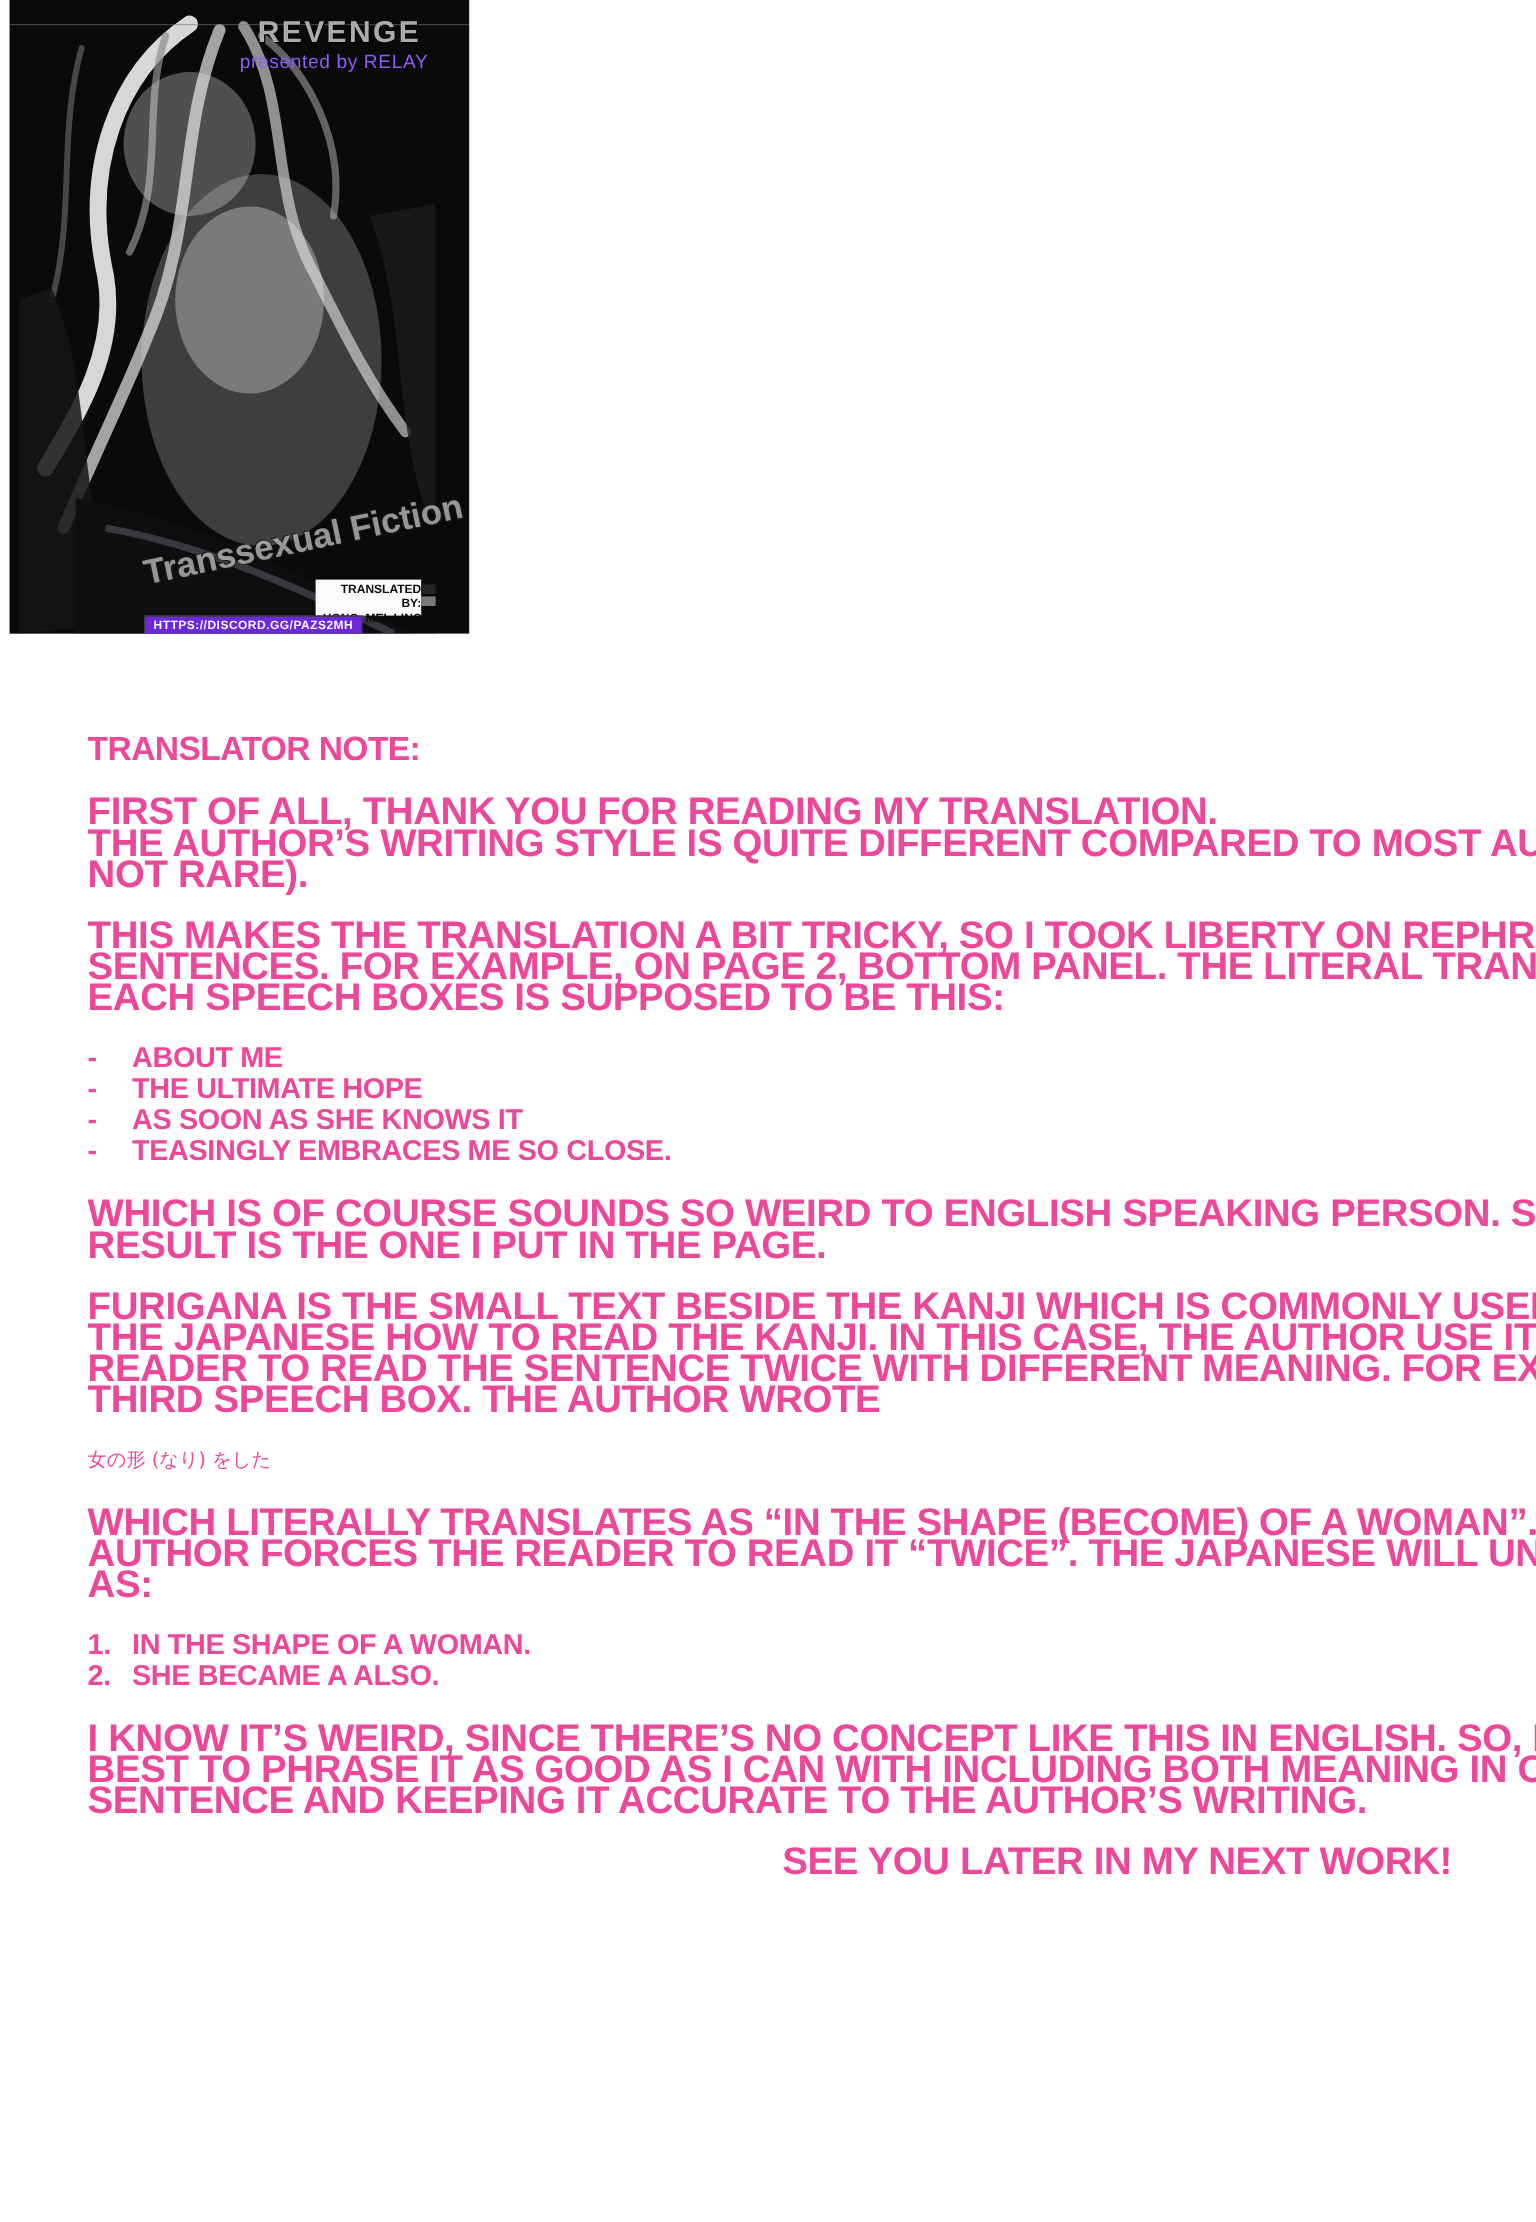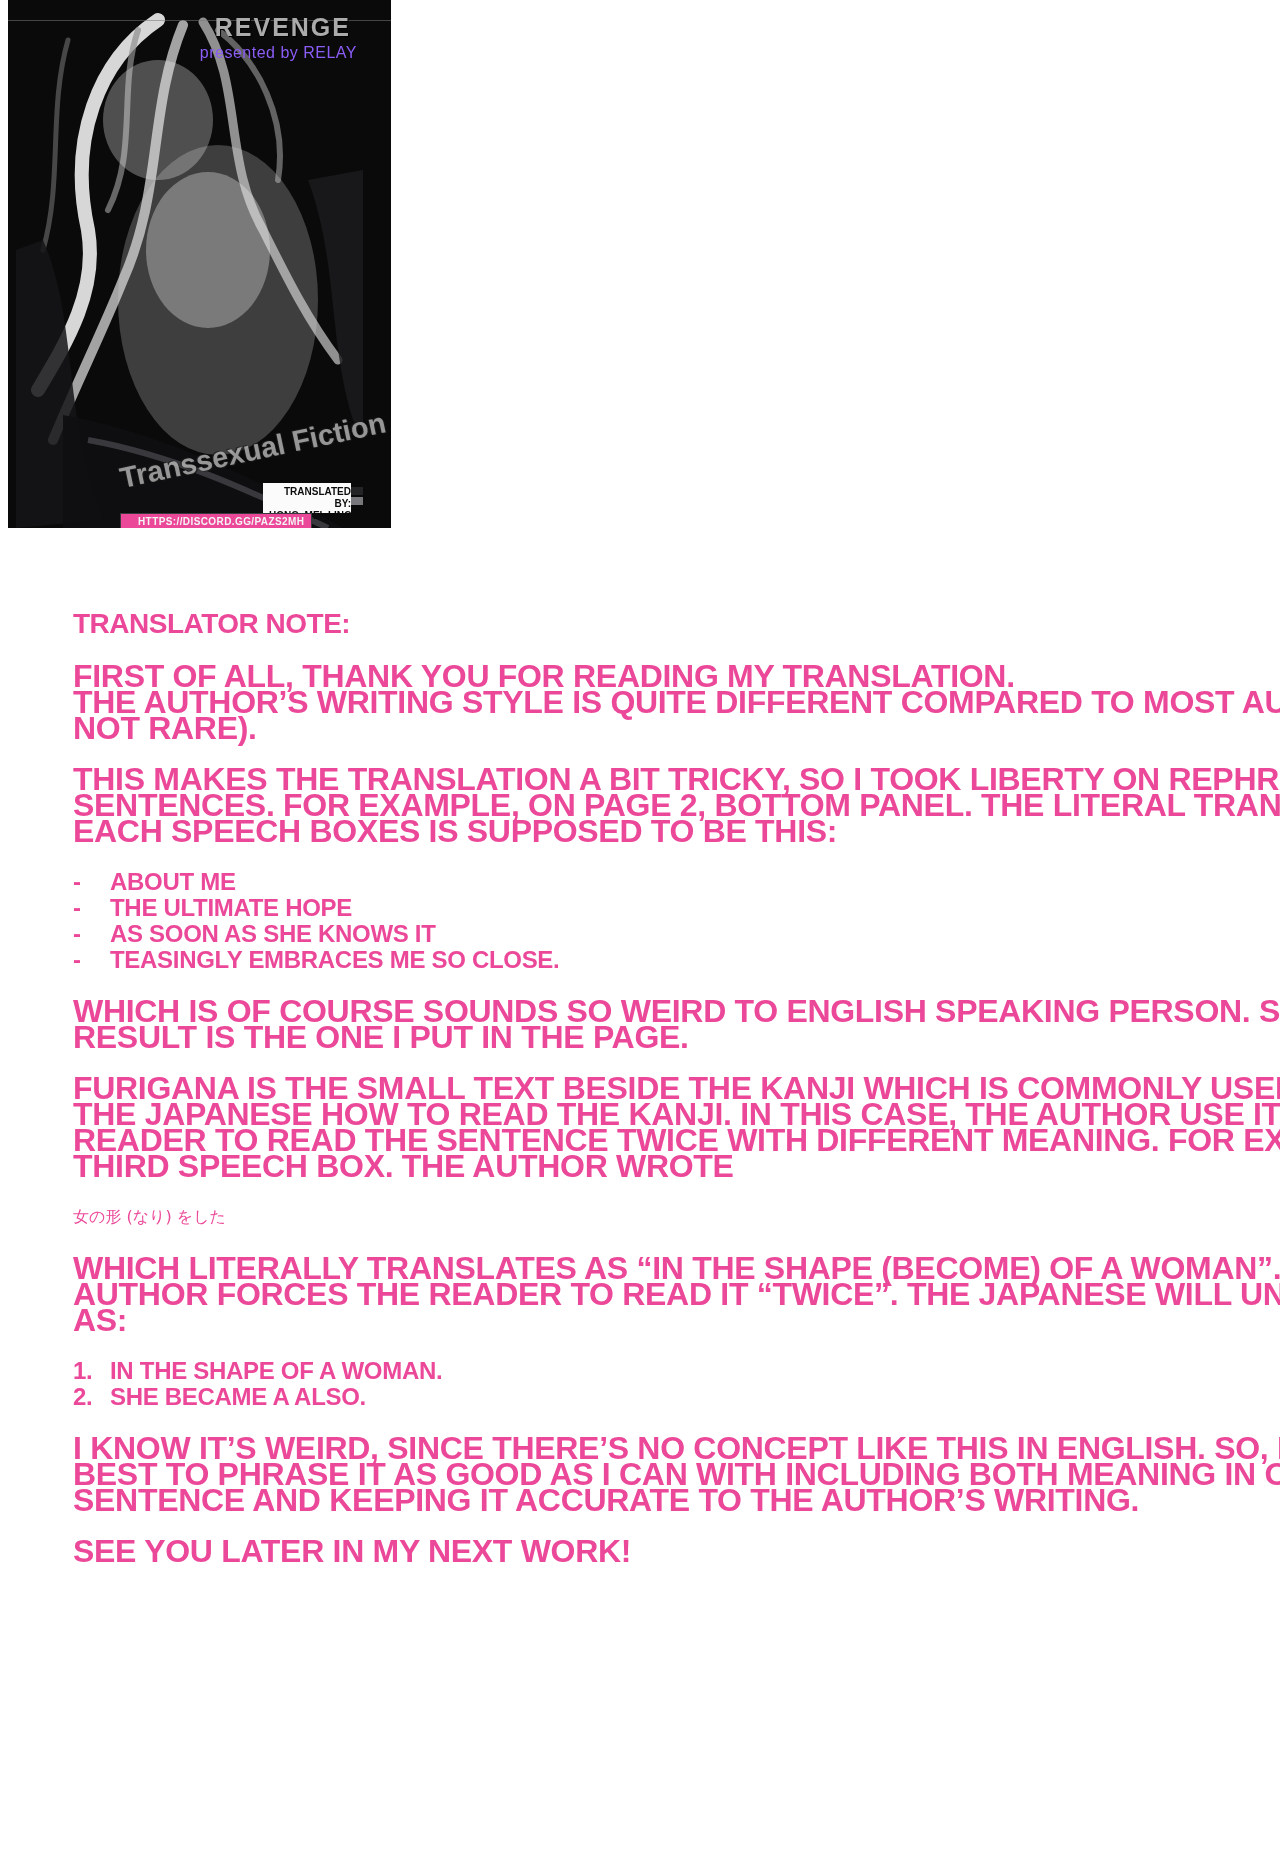--- a/index.html
+++ b/index.html
@@ -32,36 +32,36 @@
   .credit-box{
     position:absolute;left:255px;top:483px;width:88px;height:30px;
     background:#fbfbfb;color:#0c0c0c;font-size:10px;font-weight:bold;
     line-height:12px;text-align:right;padding:3px 0 0 6px;box-sizing:border-box;
   }
   .credit-flag{position:absolute;left:343px;top:487px;width:12px;height:24px;}
   .credit-flag .b1{height:8px;background:#242427;}
   .credit-flag .b2{height:8px;background:#77777c;margin-top:2px;}
   .discord-strip{
     position:absolute;left:112px;top:513px;
-    background:#ec4899;color:#f4f4f4;font-size:10px;font-weight:bold;
-    letter-spacing:.4px;padding:2px 7px 3px 17px;border:1px solid #3a3a3e;
+    background:#6d28d9;color:#f4f4f4;font-size:10px;font-weight:bold;
+    letter-spacing:.4px;padding:2px 7px 3px 7px;border:1px solid #3a3a3e;
   }
   
   .note{
     position:absolute;left:73px;top:609px;width:1137px;color:#ec4899;
   }
   .note-heading{
     font-size:28px;font-weight:bold;letter-spacing:-.5px;line-height:30px;
     margin:0 0 24px 0;white-space:pre;
   }
   .para{
     font-size:32px;font-weight:bold;letter-spacing:-.3px;line-height:26px;
     white-space:pre;margin:0 0 25px 0;
   }
-  .para.center{text-align:left;white-space:normal;}
+  .para.center{text-align:right;white-space:normal;}
   .jp{
     font-size:16px;font-weight:normal;letter-spacing:0;line-height:26px;
     margin:0 0 25px 0;white-space:pre;font-family:"DejaVu Sans",sans-serif;
   }
   .list{margin:0 0 25px 0;}
   .list-row{
     display:flex;font-size:24px;font-weight:bold;letter-spacing:-.3px;line-height:26px;
   }
   .list-marker{flex:0 0 37px;}
   .list-text{flex:1;white-space:pre;}

